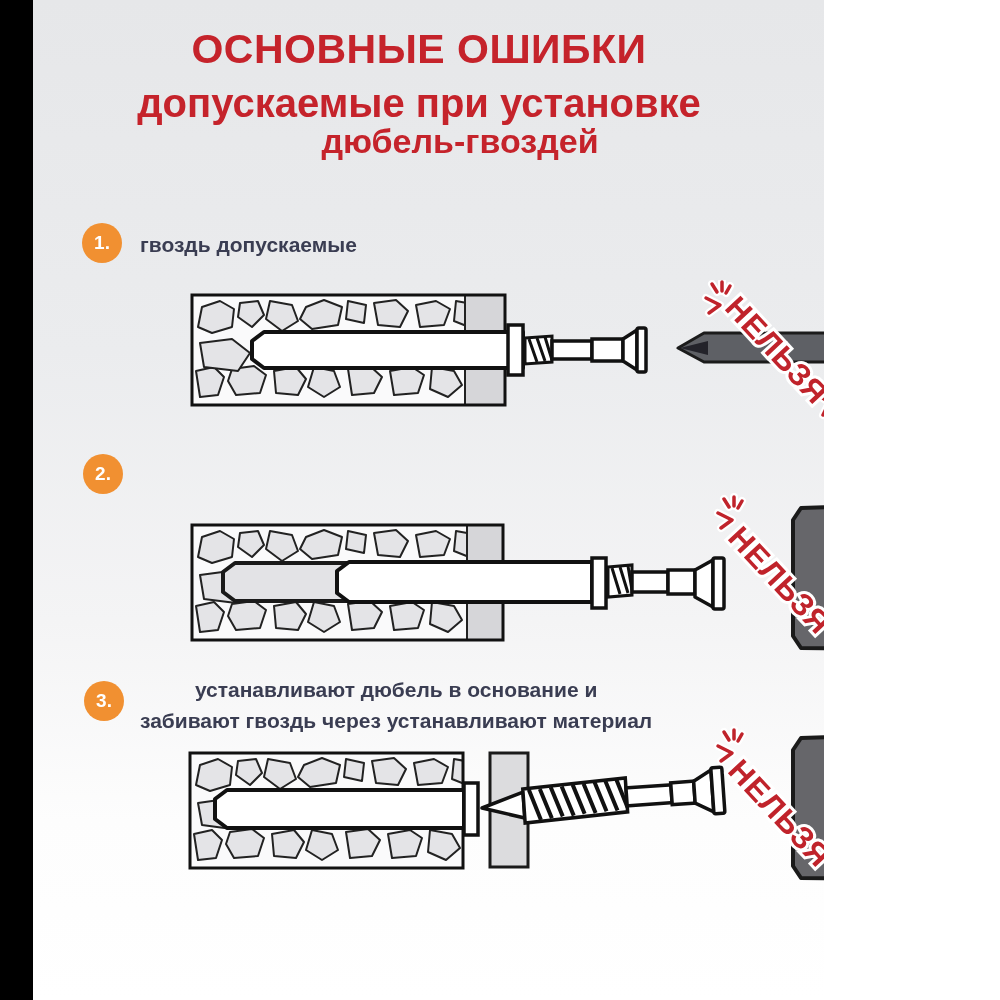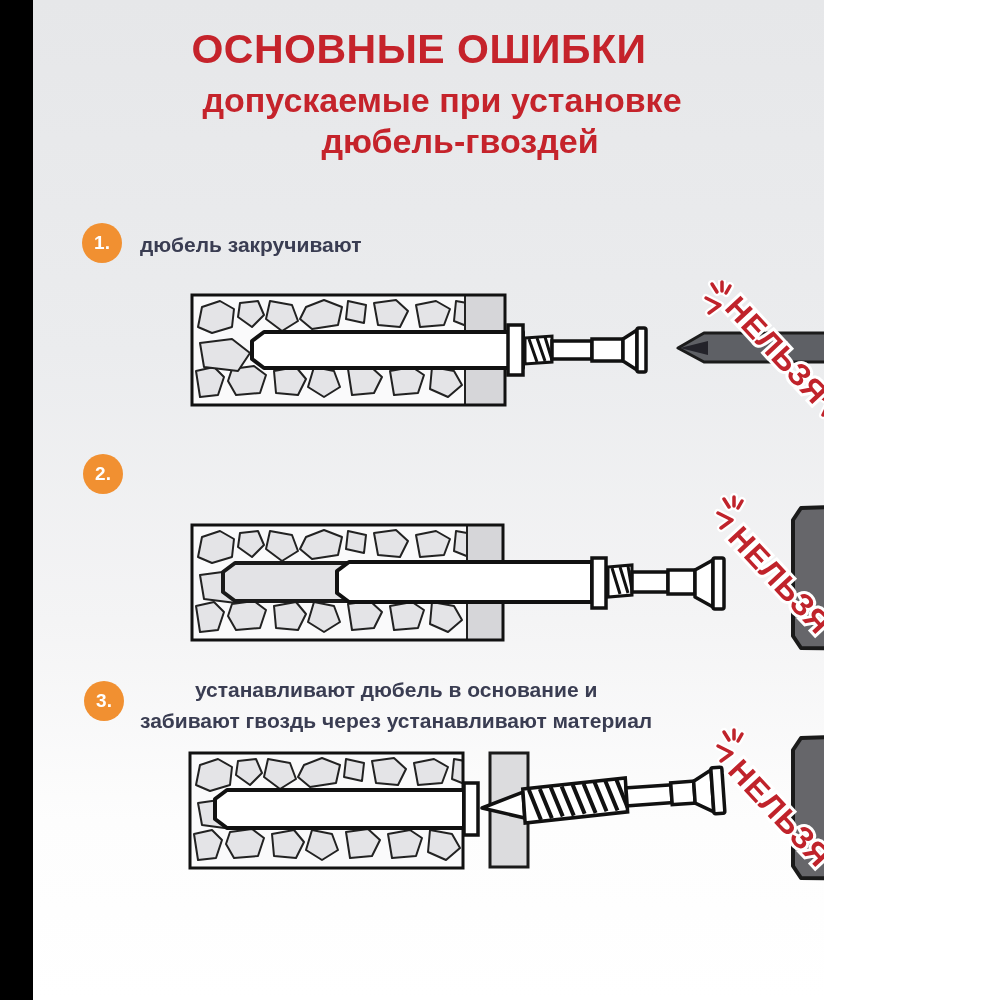--- a/index.html
+++ b/index.html
@@ -4,42 +4,42 @@
 <style>
   html,body{margin:0;padding:0;}
   .page{position:relative;width:824px;height:1000px;overflow:hidden;
     background:linear-gradient(180deg,#e6e7e9 0%,#ebecee 35%,#f4f4f5 62%,#fdfdfd 82%,#ffffff 100%);
     font-family:"Liberation Sans",sans-serif;}
   .side-bar{position:absolute;top:0;bottom:0;background:#000;}
   .bar-left{left:0;width:33px;}
   .bar-right{left:965px;width:35px;}
   .titles{position:absolute;left:33px;width:772px;text-align:center;color:#c5232b;font-weight:bold;}
   .t1{top:26px;font-size:41px;letter-spacing:.5px;}
-  .t2{top:81px;font-size:34px;padding-left:23px;}
+  .t2{top:81px;font-size:40px;}
   .t3{top:122px;font-size:34px;margin-left:41px;}
   .num-circle{position:absolute;width:40px;height:40px;border-radius:50%;background:#f19031;
     color:#fff;font-weight:bold;font-size:19px;display:flex;align-items:center;justify-content:center;}
   .item-text{position:absolute;left:140px;color:#3a3d52;font-size:21px;font-weight:bold;line-height:31px;}
   .dsvg{position:absolute;left:180px;}
   svg text{font-family:"Liberation Sans",sans-serif;}
 </style>
 </head>
 <body>
 
 <div class="page">
   <div class="side-bar bar-left"></div>
   <div class="side-bar bar-right"></div>
 
   <div class="titles t1">ОСНОВНЫЕ ОШИБКИ</div>
   <div class="titles t2">допускаемые при установке</div>
   <div class="titles t3">дюбель-гвоздей</div>
 
   <div class="num-circle" style="left:82px;top:223px;">1.</div>
   <div class="item-text" style="top:229px;">
-    <div>дюбель закручивают</div>
+    <div>гвоздь допускаемые</div>
   </div>
 
   <div class="num-circle" style="left:83px;top:454px;">2.</div>
 
   <div class="num-circle" style="left:84px;top:681px;">3.</div>
   <div class="item-text" style="top:674px;text-align:center;">
     <div>устанавливают дюбель в основание и</div>
     <div>забивают гвоздь через устанавливают материал</div>
   </div>
 

